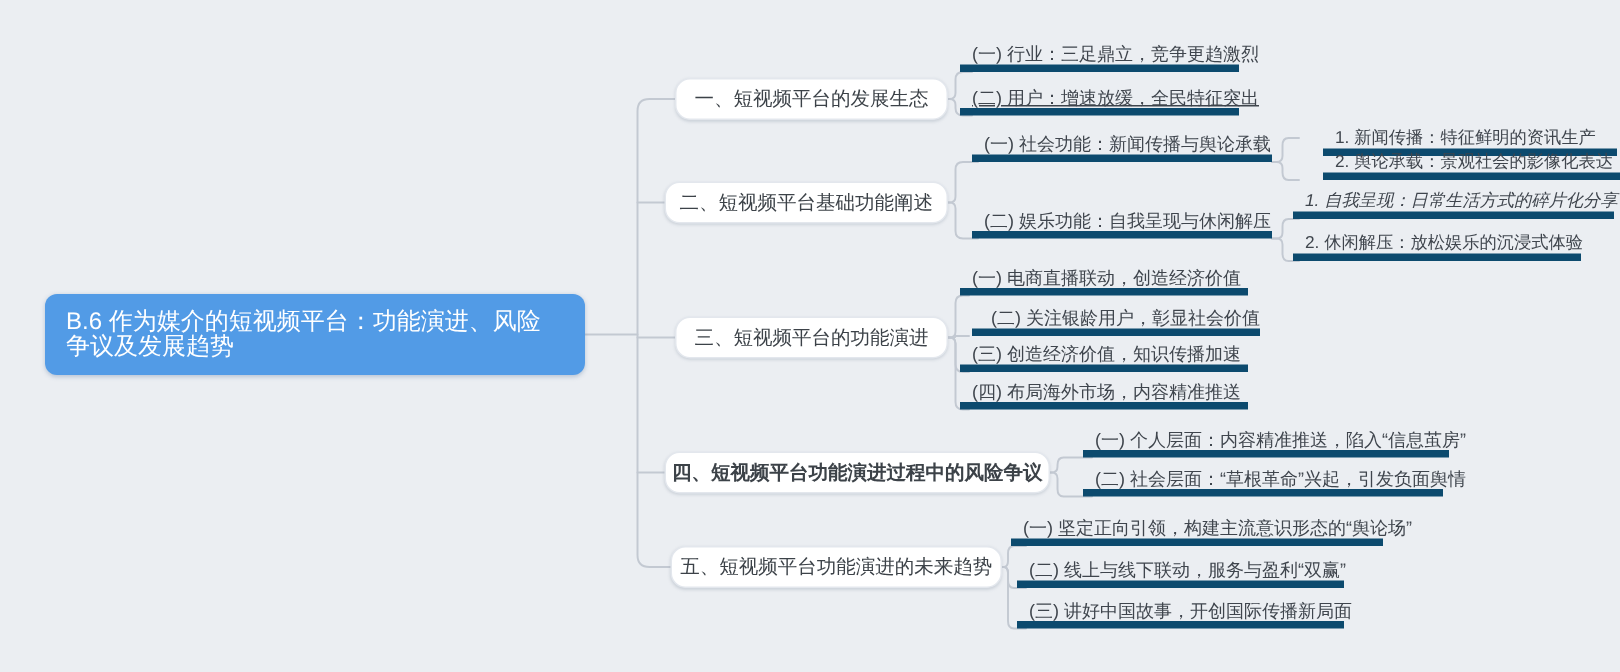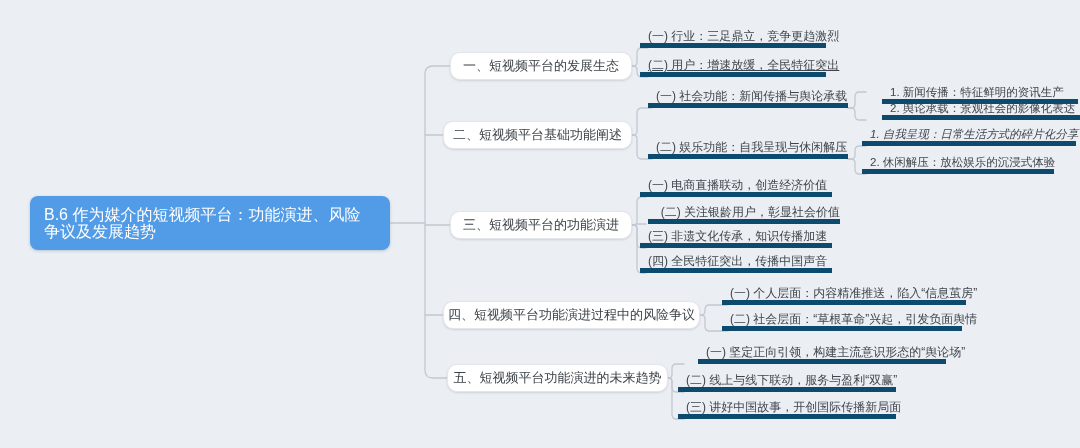--- a/index.html
+++ b/index.html
@@ -89,39 +89,39 @@
     <path d="M668 378 L669 378 Q672 378 672 374 L672 369 Q672 364 676 364 L684 364"></path>
     <path d="M668 378 L669 378 Q672 378 672 382 L672 387 Q672 392 676 392 L684 392"></path>
     <path d="M668 378 L669 378 Q672 378 672 382 L672 414 Q672 419 676 419 L684 419"></path>
   </svg>
 
   <div class="root-topic">B.6 作为媒介的短视频平台：功能演进、风险争议及发展趋势</div>
 
   <div class="branch-topic" style="left:450px;top:52px;width:182px;">一、短视频平台的发展生态</div>
   <div class="branch-topic" style="left:443px;top:121px;width:189px;">二、短视频平台基础功能阐述</div>
   <div class="branch-topic" style="left:450px;top:211px;width:182px;">三、短视频平台的功能演进</div>
-  <div class="branch-topic" style="left:443px;top:301px;width:257px;">四、短视频平台功能演进过程中的风险争议</div>
+  <div class="branch-topic" style="left:443px;top:301px;width:257px;font-weight:bold;">四、短视频平台功能演进过程中的风险争议</div>
   <div class="branch-topic" style="left:447px;top:364px;width:221px;">五、短视频平台功能演进的未来趋势</div>
 
   <div class="line-topic" style="left:640px;top:28px;width:186px;">(一) 行业：三足鼎立，竞争更趋激烈</div>
   <div class="line-topic" style="left:640px;top:57px;width:186px;text-decoration:underline;">(二) 用户：增速放缓，全民特征突出</div>
 
   <div class="line-topic" style="left:648px;top:88px;width:200px;">(一) 社会功能：新闻传播与舆论承载</div>
   <div class="line-topic" style="left:648px;top:139px;width:200px;">(二) 娱乐功能：自我呈现与休闲解压</div>
 
   <div class="line-topic lv3" style="left:862px;top:84px;width:196px;margin-left:20px;">1. 新闻传播：特征鲜明的资讯生产</div>
   <div class="line-topic lv3" style="left:882px;top:100px;width:200px;">2. 舆论承载：景观社会的影像化表达</div>
   <div class="line-topic lv3" style="left:862px;top:126px;width:214px;font-style:italic;">1. 自我呈现：日常生活方式的碎片化分享</div>
   <div class="line-topic lv3" style="left:862px;top:154px;width:192px;">2. 休闲解压：放松娱乐的沉浸式体验</div>
 
   <div class="line-topic" style="left:640px;top:177px;width:192px;">(一) 电商直播联动，创造经济价值</div>
   <div class="line-topic" style="left:648px;top:204px;width:192px;text-align:right;">(二) 关注银龄用户，彰显社会价值</div>
-  <div class="line-topic" style="left:640px;top:228px;width:192px;">(三) 非遗文化传承，知识传播加速</div>
-  <div class="line-topic" style="left:640px;top:253px;width:192px;">(四) 全民特征突出，传播中国声音</div>
+  <div class="line-topic" style="left:640px;top:228px;width:192px;">(三) 创造经济价值，知识传播加速</div>
+  <div class="line-topic" style="left:640px;top:253px;width:192px;">(四) 布局海外市场，内容精准推送</div>
 
   <div class="line-topic" style="left:722px;top:285px;width:244px;">(一) 个人层面：内容精准推送，陷入“信息茧房”</div>
   <div class="line-topic" style="left:722px;top:311px;width:240px;text-align:right;">(二) 社会层面：“草根革命”兴起，引发负面舆情</div>
 
-  <div class="line-topic" style="left:698px;top:344px;width:248px;text-align:right;">(一) 坚定正向引领，构建主流意识形态的“舆论场”</div>
+  <div class="line-topic" style="left:674px;top:344px;width:248px;text-align:right;">(一) 坚定正向引领，构建主流意识形态的“舆论场”</div>
   <div class="line-topic" style="left:678px;top:372px;width:218px;">(二) 线上与线下联动，服务与盈利“双赢”</div>
   <div class="line-topic" style="left:678px;top:399px;width:218px;">(三) 讲好中国故事，开创国际传播新局面</div>
 
 </div>
 
 </body></html>

